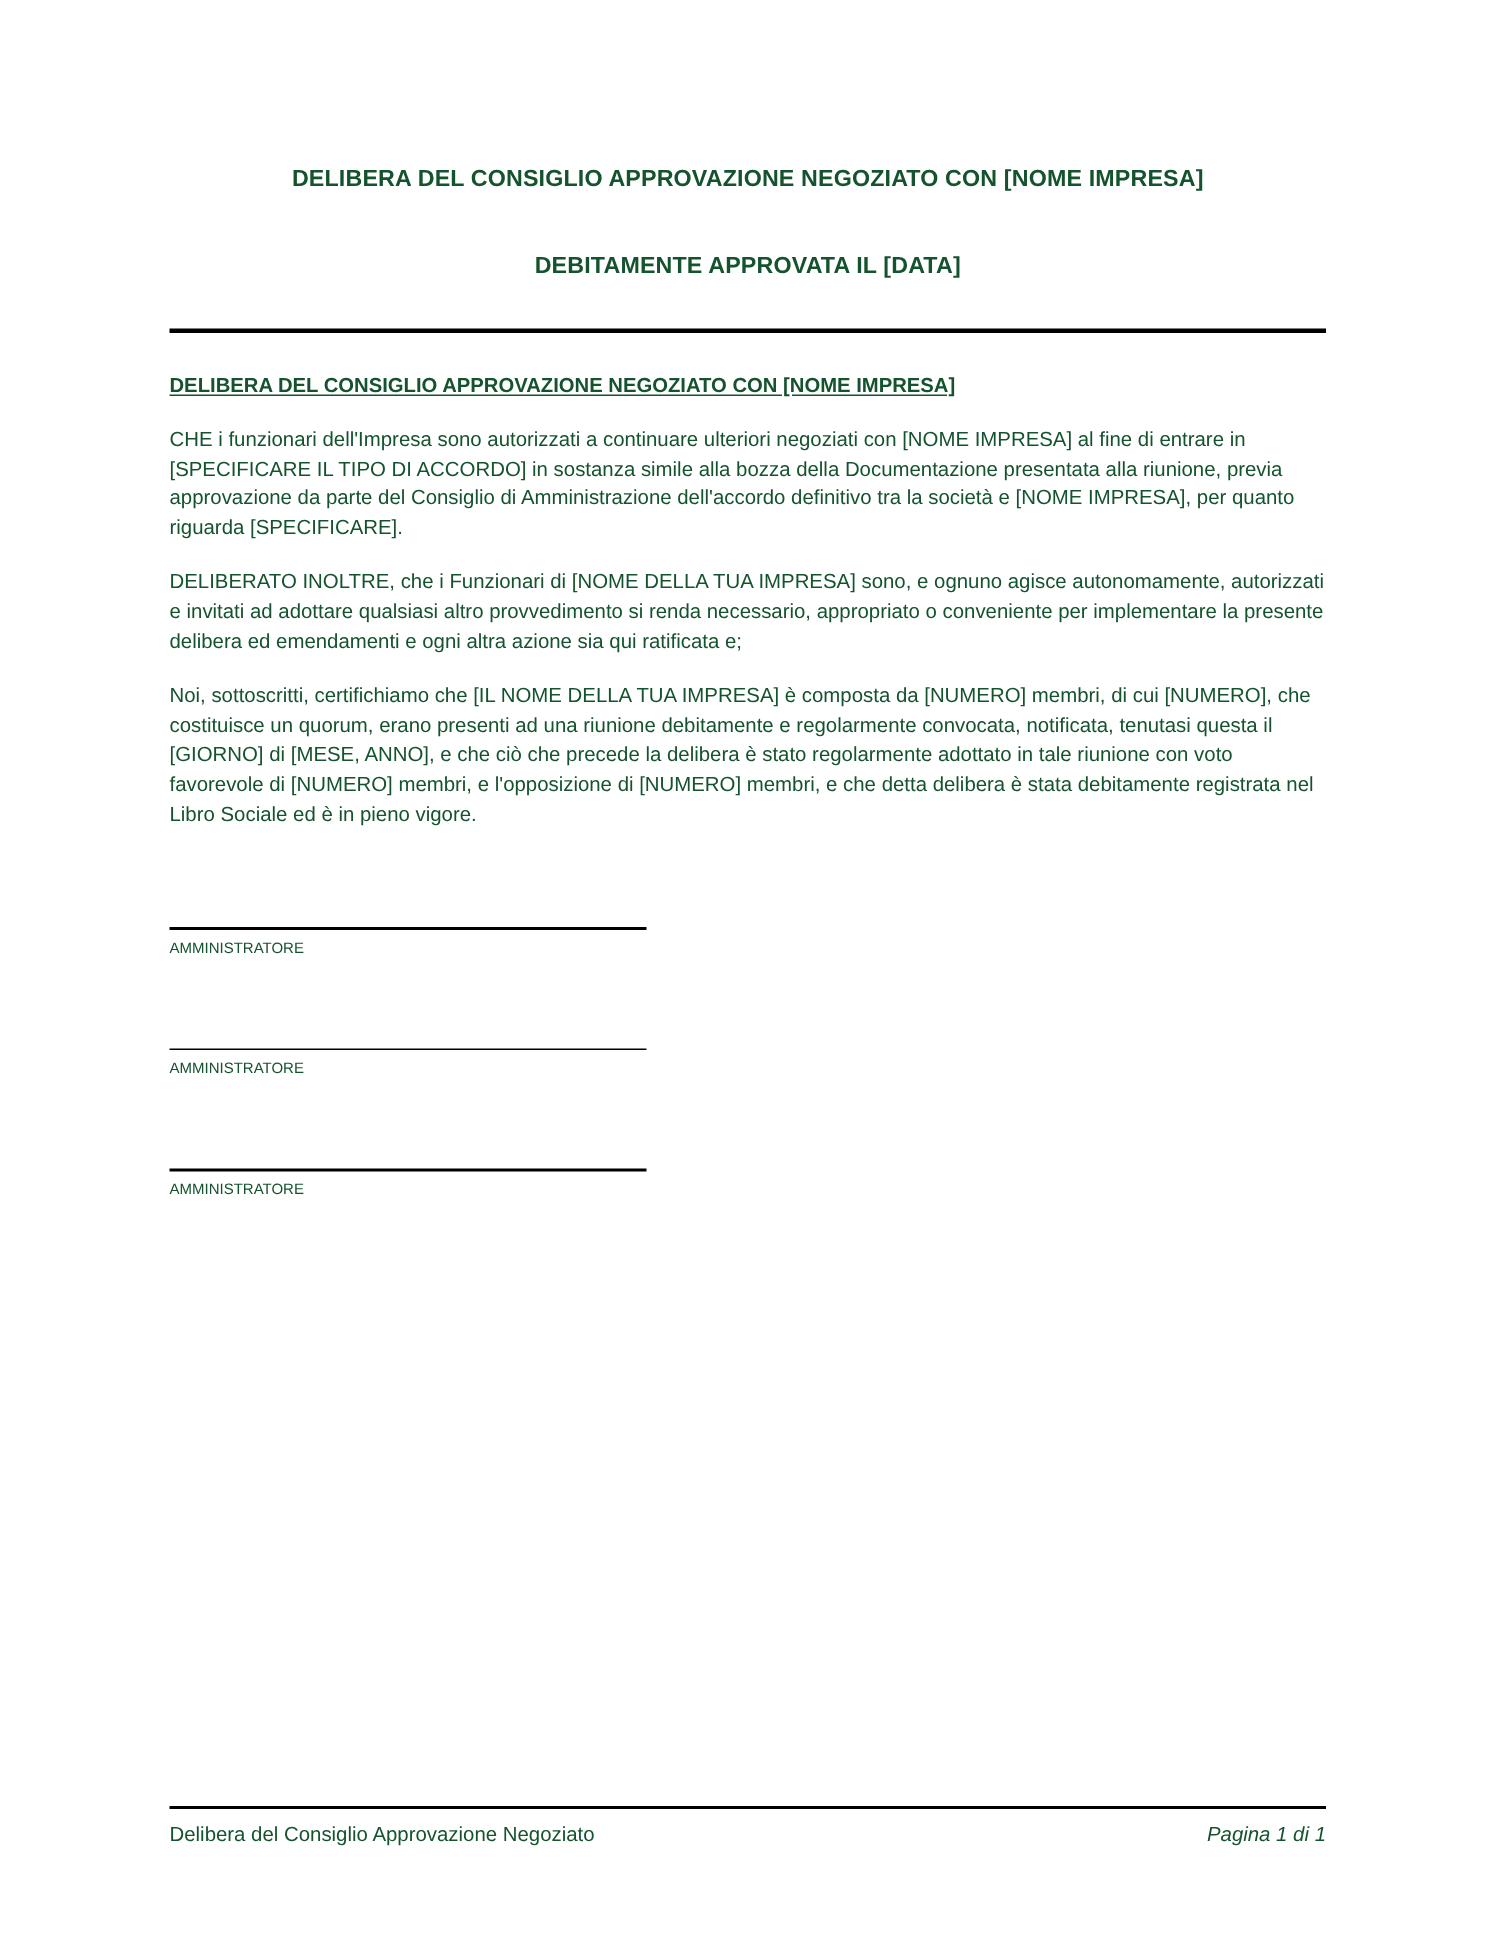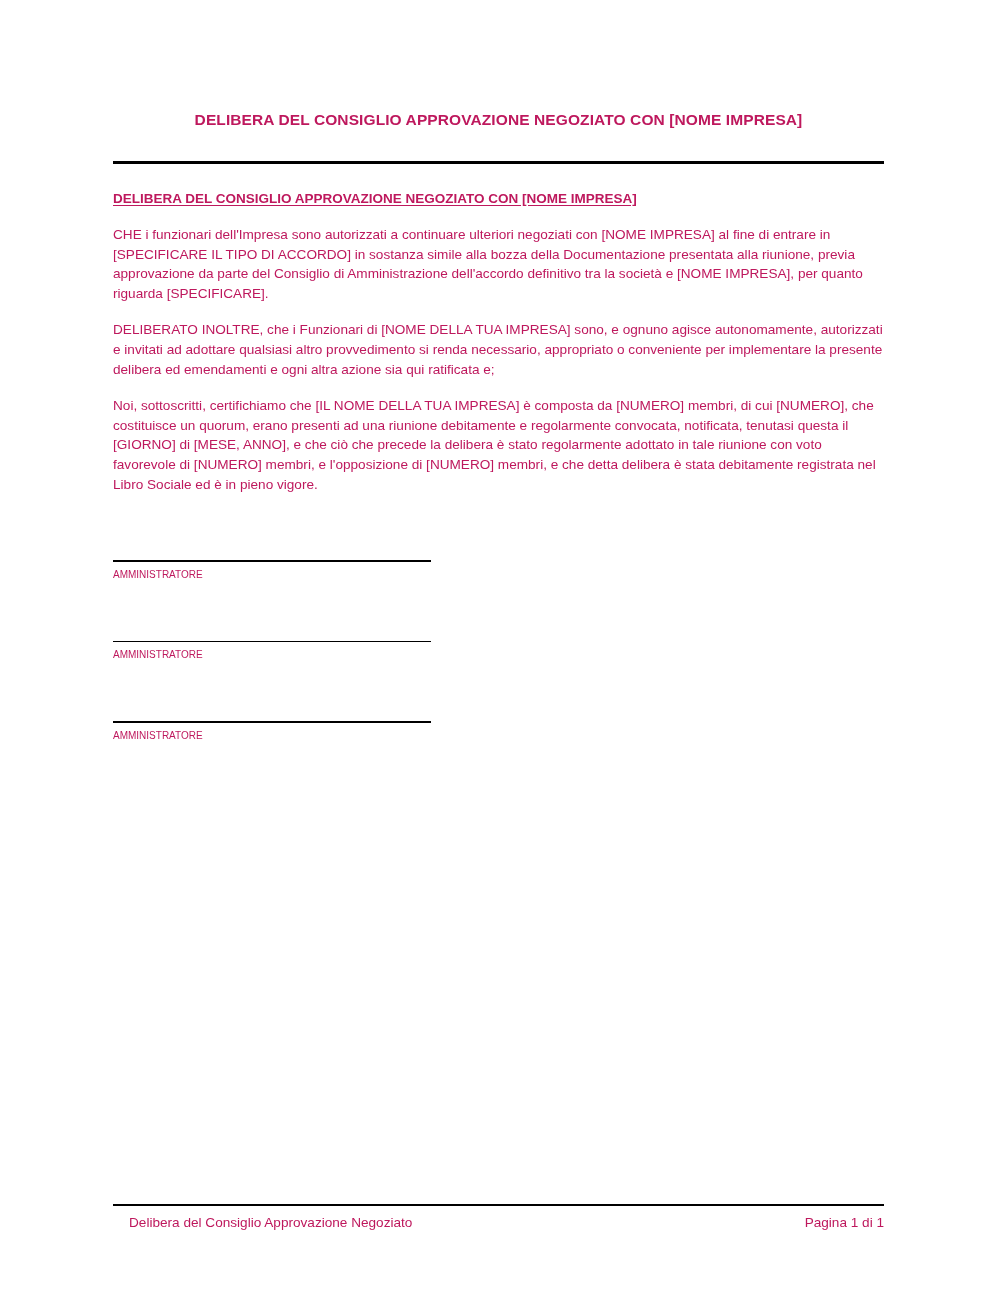--- a/index.html
+++ b/index.html
@@ -6,21 +6,21 @@
     margin: 0;
     padding: 0;
     background: #ffffff;
   }
   .page {
     position: relative;
     width: 1000px;
     height: 1290px;
     background: #ffffff;
     font-family: "Liberation Sans", sans-serif;
-    color: #be185d;
+    color: #14532d;
     overflow: hidden;
   }
   .content {
     position: absolute;
     left: 113px;
     top: 0;
     width: 771px;
   }
 
   
@@ -106,31 +106,32 @@
     width: 771px;
   }
   .footer-row {
     display: flex;
     justify-content: space-between;
     align-items: baseline;
     padding-top: 8px;
     font-size: 13.6px;
     line-height: 18px;
   }
-  .footer-left { text-align: center; margin-left: 16px; }
-  .footer-right { text-align: center; }
+  .footer-left { text-align: center; }
+  .footer-right { text-align: center; font-style: italic; }
 </style>
 </head>
 <body>
 
 <div class="page">
   <div class="content">
 
     <h1 class="doc-title">DELIBERA DEL CONSIGLIO APPROVAZIONE NEGOZIATO CON [NOME IMPRESA]</h1>
 
+    <h2 class="doc-subtitle">DEBITAMENTE APPROVATA IL [DATA]</h2>
 
     <div class="header-rule"></div>
 
     <p class="section-heading">DELIBERA DEL CONSIGLIO APPROVAZIONE NEGOZIATO CON [NOME IMPRESA]</p>
 
 
     <p class="para">CHE i funzionari dell'Impresa sono autorizzati a continuare ulteriori negoziati con [NOME IMPRESA] al fine di entrare in [SPECIFICARE IL TIPO DI ACCORDO] in sostanza simile alla bozza della Documentazione presentata alla riunione, previa approvazione da parte del Consiglio di Amministrazione dell'accordo definitivo tra la società e [NOME IMPRESA], per quanto riguarda [SPECIFICARE].</p>
 
 
     <p class="para">DELIBERATO INOLTRE, che i Funzionari di [NOME DELLA TUA IMPRESA] sono, e ognuno agisce autonomamente, autorizzati e invitati ad adottare qualsiasi altro provvedimento si renda necessario, appropriato o conveniente per implementare la presente delibera ed emendamenti e ogni altra azione sia qui ratificata e;</p>

